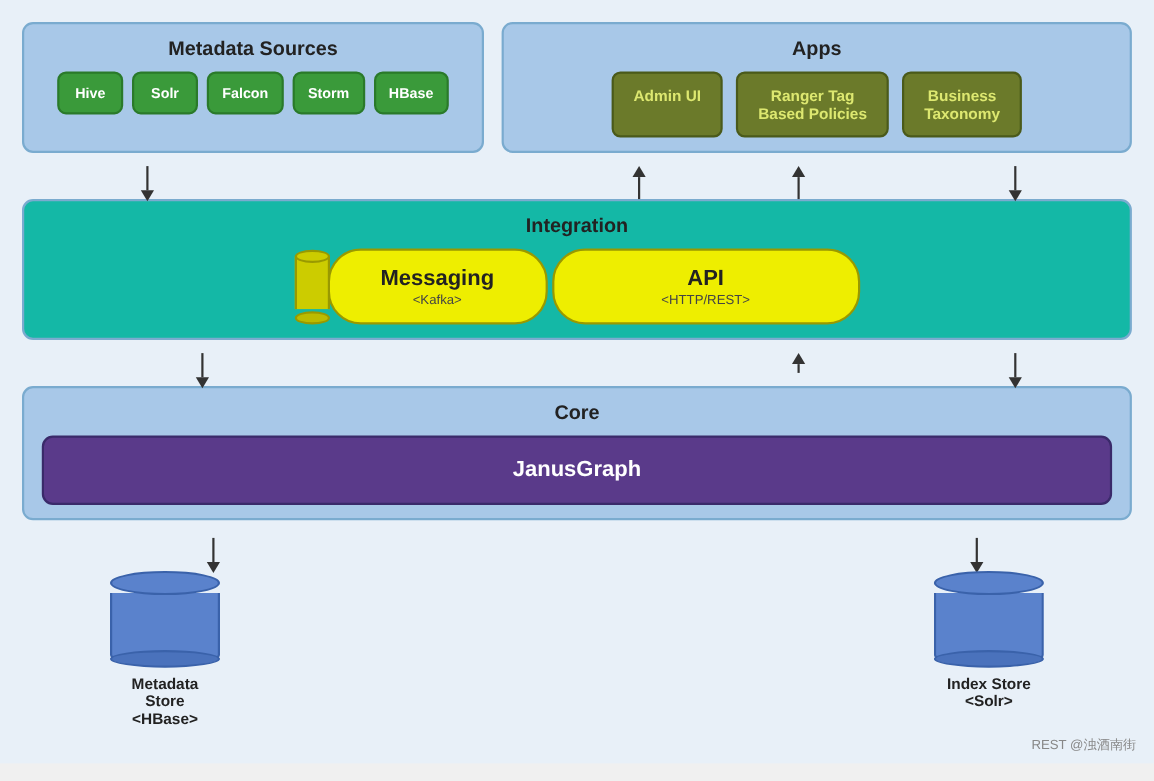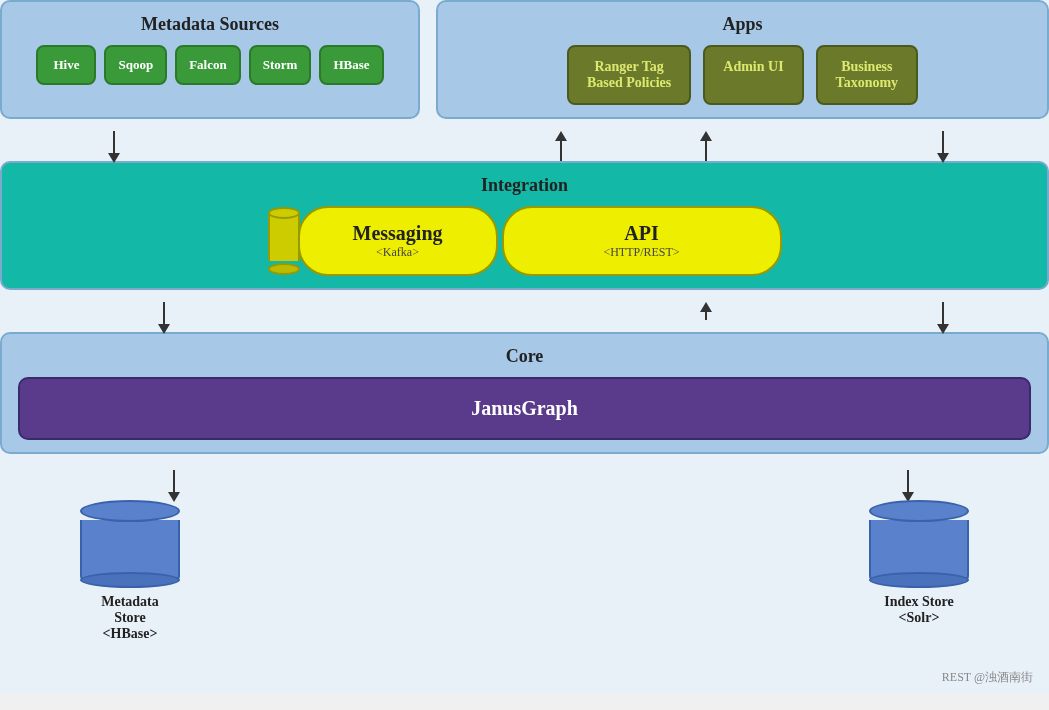--- a/index.html
+++ b/index.html
@@ -10,21 +10,21 @@
       font-family: Arial, sans-serif;
       overflow: hidden;
       position: relative;
     }
 
     .diagram-container {
       width: 1049px;
       height: 694px;
       background: #e8f0f8;
       position: relative;
-      font-family: Liberation Serif, serif;
+      padding: 20px;
     }
 
     
     .top-row {
       display: flex;
       gap: 16px;
       margin-bottom: 12px;
     }
 
     .metadata-sources-box {
@@ -243,32 +243,32 @@
 <body>
 
 <div class="diagram-container">
 
   <div class="top-row">
 
     <div class="metadata-sources-box">
       <div class="section-title">Metadata Sources</div>
       <div class="metadata-items">
         <div class="metadata-item">Hive</div>
-        <div class="metadata-item">Sqoop</div>
+        <div class="metadata-item">Solr</div>
         <div class="metadata-item">Falcon</div>
         <div class="metadata-item">Storm</div>
         <div class="metadata-item">HBase</div>
       </div>
     </div>
 
     <div class="apps-box">
       <div class="section-title">Apps</div>
       <div class="apps-items">
+        <div class="app-item">Admin UI</div>
         <div class="app-item">Ranger Tag<br>Based Policies</div>
-        <div class="app-item">Admin UI</div>
         <div class="app-item">Business<br>Taxonomy</div>
       </div>
     </div>
   </div>
 
   <div style="position:relative; height:30px; display:flex; align-items:center; padding: 0 20px;">
 
     <div style="position:absolute; left:108px; top:0; display:flex; flex-direction:column; align-items:center;">
       <div style="width:2px; height:22px; background:#333;"></div>
       <div style="width:0;height:0;border-left:6px solid transparent;border-right:6px solid transparent;border-top:10px solid #333;"></div>

